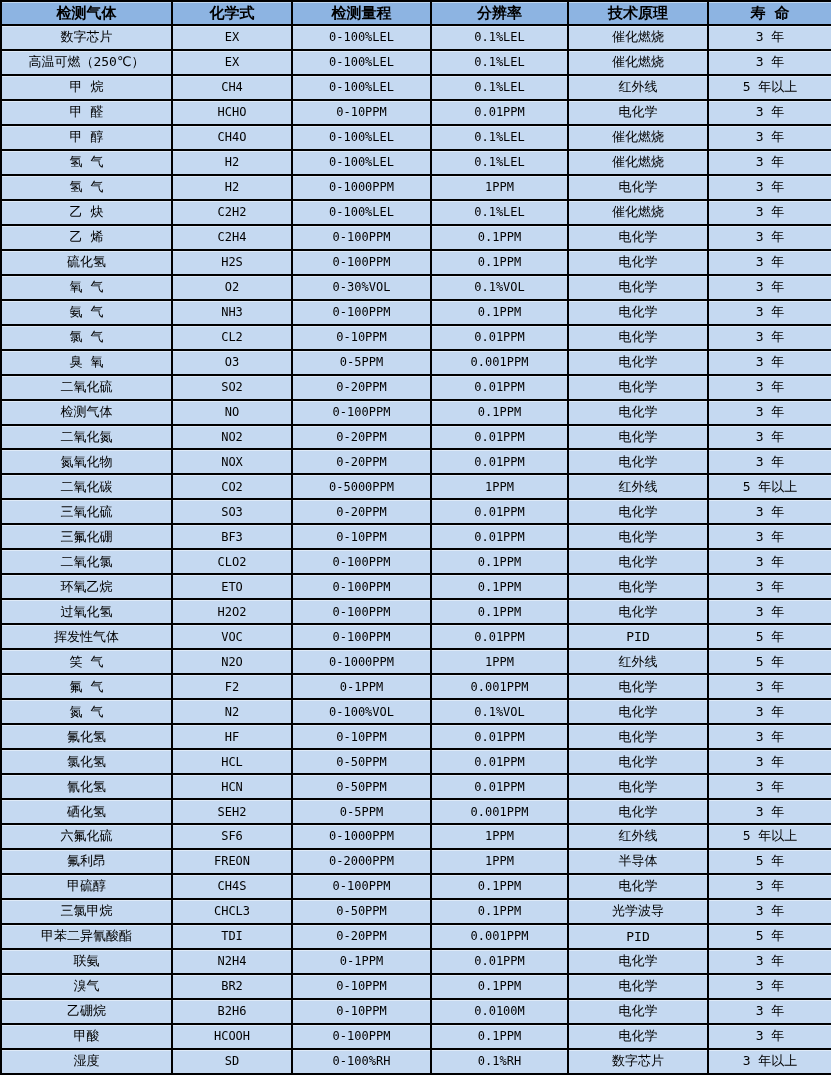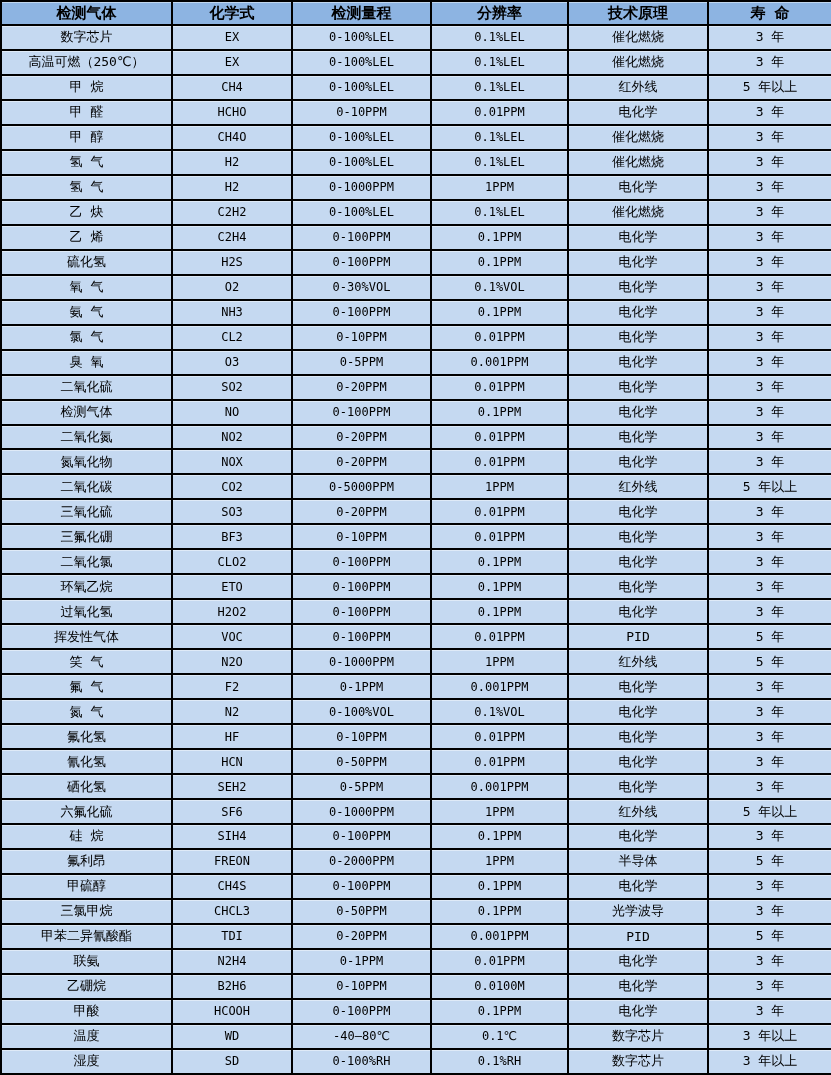--- a/index.html
+++ b/index.html
@@ -305,20 +305,28 @@
         </tr>
         <tr>
           <td class="col-gas">氟化氢</td>
           <td class="col-formula">HF</td>
           <td class="col-range">0-10PPM</td>
           <td class="col-resolution">0.01PPM</td>
           <td class="col-principle">电化学</td>
           <td class="col-lifespan">3 年</td>
         </tr>
         <tr>
+          <td class="col-gas">氯化氢</td>
+          <td class="col-formula">HCL</td>
+          <td class="col-range">0-50PPM</td>
+          <td class="col-resolution">0.01PPM</td>
+          <td class="col-principle">电化学</td>
+          <td class="col-lifespan">3 年</td>
+        </tr>
+        <tr>
           <td class="col-gas">氰化氢</td>
           <td class="col-formula">HCN</td>
           <td class="col-range">0-50PPM</td>
           <td class="col-resolution">0.01PPM</td>
           <td class="col-principle">电化学</td>
           <td class="col-lifespan">3 年</td>
         </tr>
         <tr>
           <td class="col-gas">硒化氢</td>
           <td class="col-formula">SEH2</td>
@@ -329,28 +337,20 @@
         </tr>
         <tr>
           <td class="col-gas">六氟化硫</td>
           <td class="col-formula">SF6</td>
           <td class="col-range">0-1000PPM</td>
           <td class="col-resolution">1PPM</td>
           <td class="col-principle">红外线</td>
           <td class="col-lifespan">5 年以上</td>
         </tr>
         <tr>
-          <td class="col-gas">硅 烷</td>
-          <td class="col-formula">SIH4</td>
-          <td class="col-range">0-100PPM</td>
-          <td class="col-resolution">0.1PPM</td>
-          <td class="col-principle">电化学</td>
-          <td class="col-lifespan">3 年</td>
-        </tr>
-        <tr>
           <td class="col-gas">氟利昂</td>
           <td class="col-formula">FREON</td>
           <td class="col-range">0-2000PPM</td>
           <td class="col-resolution">1PPM</td>
           <td class="col-principle">半导体</td>
           <td class="col-lifespan">5 年</td>
         </tr>
         <tr>
           <td class="col-gas">甲硫醇</td>
           <td class="col-formula">CH4S</td>
@@ -377,42 +377,42 @@
         </tr>
         <tr>
           <td class="col-gas">联氨</td>
           <td class="col-formula">N2H4</td>
           <td class="col-range">0-1PPM</td>
           <td class="col-resolution">0.01PPM</td>
           <td class="col-principle">电化学</td>
           <td class="col-lifespan">3 年</td>
         </tr>
         <tr>
+          <td class="col-gas">溴气</td>
+          <td class="col-formula">BR2</td>
+          <td class="col-range">0-10PPM</td>
+          <td class="col-resolution">0.1PPM</td>
+          <td class="col-principle">电化学</td>
+          <td class="col-lifespan">3 年</td>
+        </tr>
+        <tr>
           <td class="col-gas">乙硼烷</td>
           <td class="col-formula">B2H6</td>
           <td class="col-range">0-10PPM</td>
           <td class="col-resolution">0.0100M</td>
           <td class="col-principle">电化学</td>
           <td class="col-lifespan">3 年</td>
         </tr>
         <tr>
           <td class="col-gas">甲酸</td>
           <td class="col-formula">HCOOH</td>
           <td class="col-range">0-100PPM</td>
           <td class="col-resolution">0.1PPM</td>
           <td class="col-principle">电化学</td>
           <td class="col-lifespan">3 年</td>
-        </tr>
-        <tr>
-          <td class="col-gas">温度</td>
-          <td class="col-formula">WD</td>
-          <td class="col-range">-40—80℃</td>
-          <td class="col-resolution">0.1℃</td>
-          <td class="col-principle">数字芯片</td>
-          <td class="col-lifespan">3 年以上</td>
         </tr>
         <tr>
           <td class="col-gas">湿度</td>
           <td class="col-formula">SD</td>
           <td class="col-range">0-100%RH</td>
           <td class="col-resolution">0.1%RH</td>
           <td class="col-principle">数字芯片</td>
           <td class="col-lifespan">3 年以上</td>
         </tr>
       </tbody>

